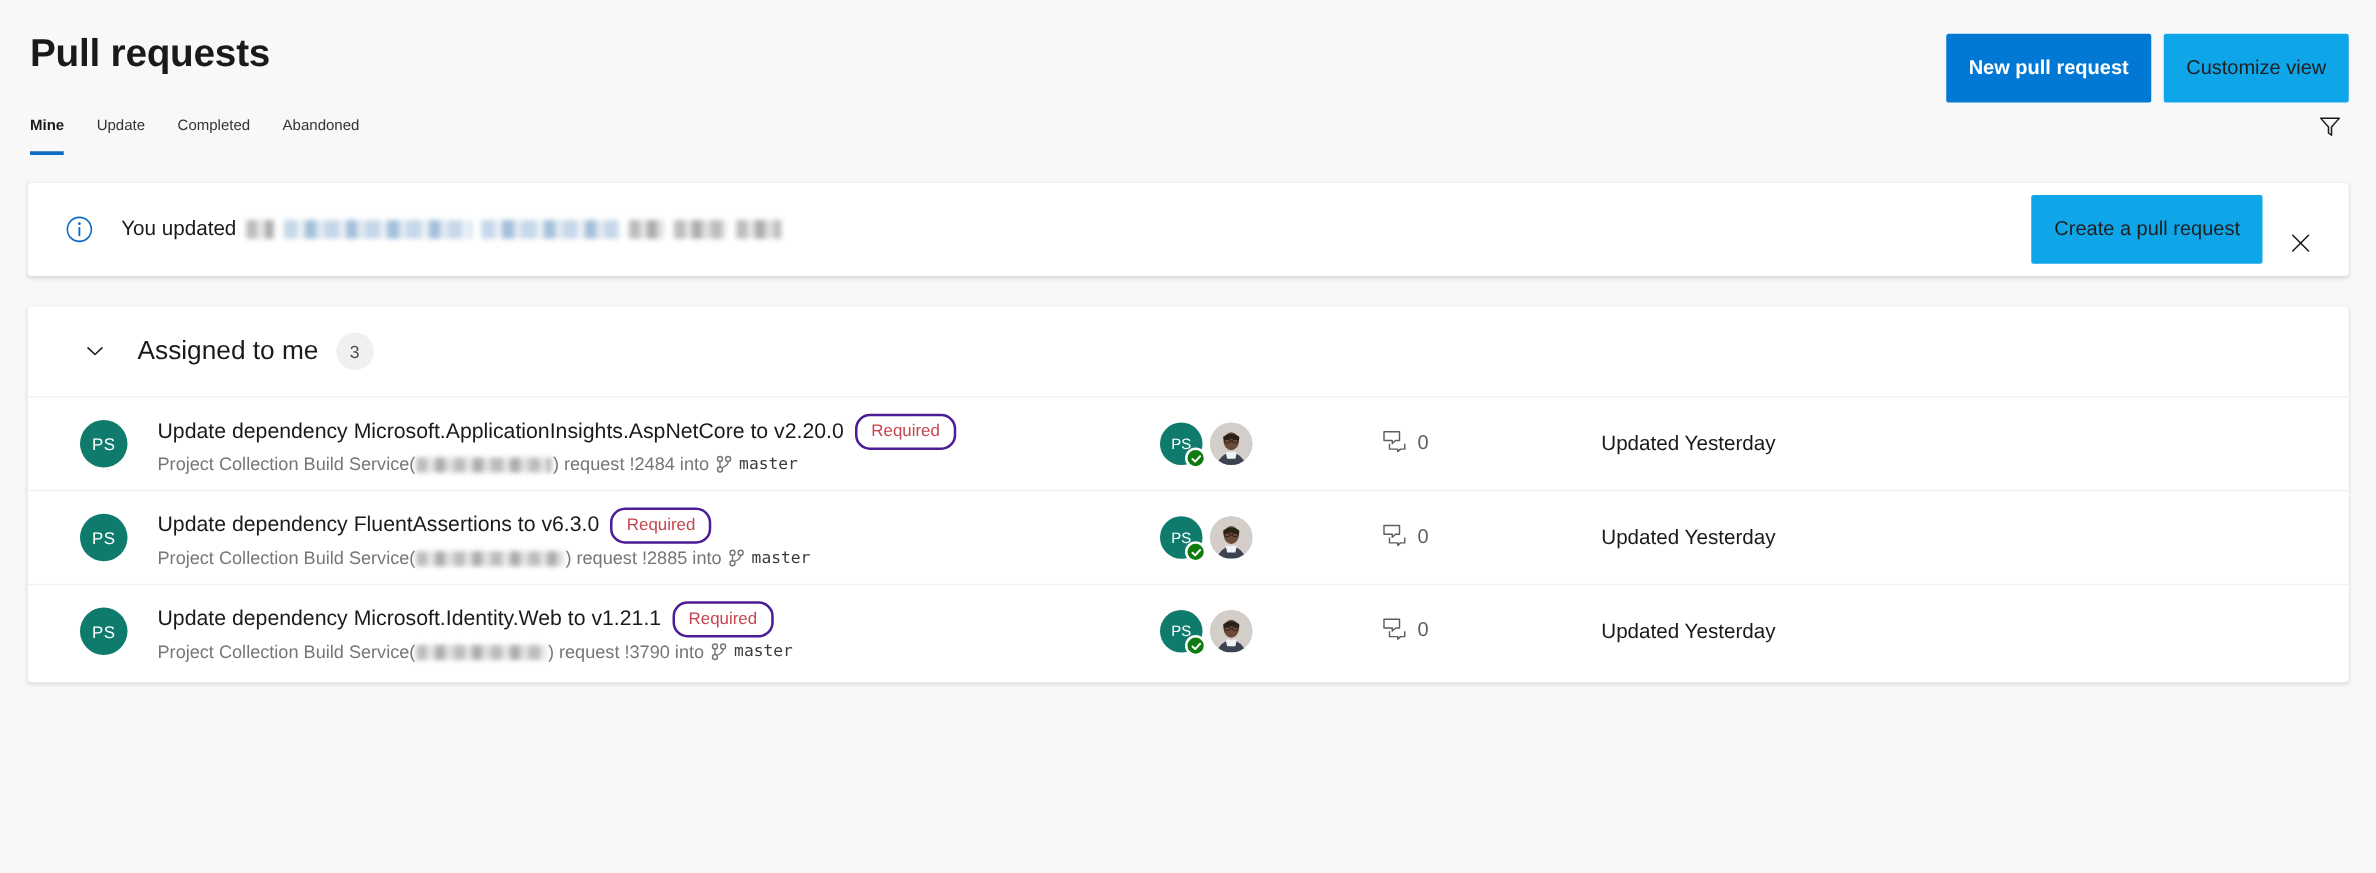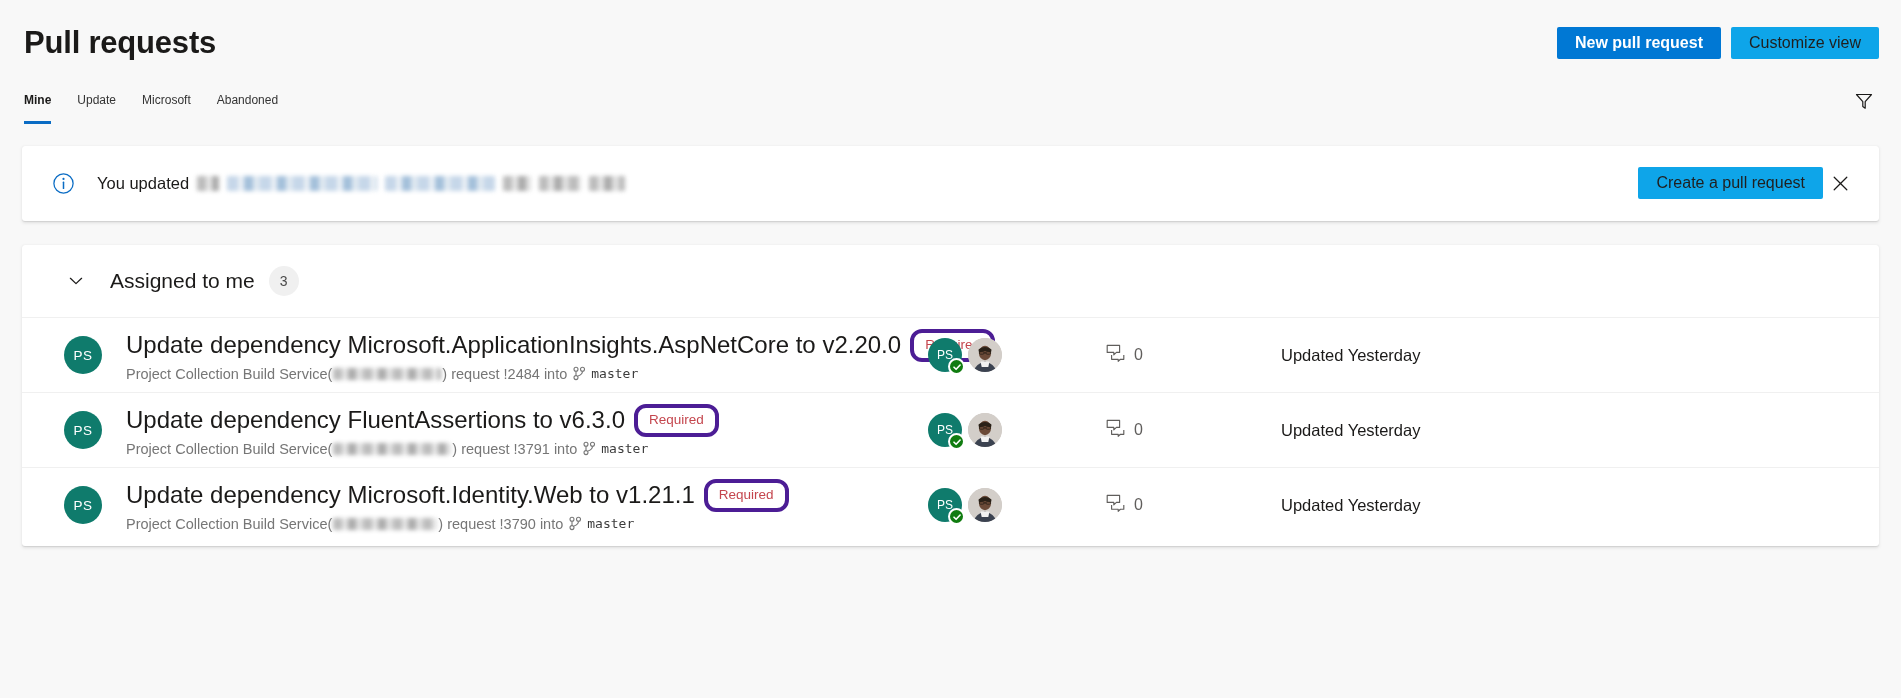--- a/index.html
+++ b/index.html
@@ -26,21 +26,21 @@
   }
   .header-actions {
     position: absolute;
     top: 27px;
     right: 22px;
     display: flex;
     gap: 10px;
     align-items: center;
   }
   .btn {
-    height: 32px;
+    height: 55px;
     padding: 0 18px;
     border: none;
     border-radius: 2px;
     font-family: "Liberation Sans", sans-serif;
     font-size: 16px;
     font-weight: 600;
     cursor: pointer;
     white-space: nowrap;
     display: inline-flex;
     align-items: center;
@@ -125,22 +125,22 @@
     background:
       repeating-linear-gradient(90deg,
         #b9b9b9 0px, #b9b9b9 9px,
         #e4e4e4 9px, #e4e4e4 15px,
         #a8a8a8 15px, #a8a8a8 23px,
         #dedede 23px, #dedede 30px);
   }
   .banner-right {
     margin-left: auto;
     display: flex;
-    align-items: flex-start;
-    gap: 0;
+    align-items: flex-end;
+    gap: 13px;
   }
   .close-btn {
     width: 34px; height: 34px;
     display:flex; align-items:center; justify-content:center;
     cursor: pointer;
     background: transparent; border: none;
   }
 
   
   .list-card { margin-top: 24px; padding-bottom: 4px; }
@@ -180,27 +180,27 @@
     border-radius: 50%;
     background: #0f7b6c;
     color: #ffffff;
     font-size: 13.5px;
     letter-spacing: 0.4px;
     display: flex; align-items: center; justify-content: center;
   }
   .pr-main { margin-left: 24px; min-width: 0; flex: 0 0 auto; width: 790px; }
   .pr-title-line { display: flex; align-items: center; gap: 9px; }
   .pr-title {
-    font-size: 24px;
+    font-size: 17px;
     color: #1b1a19;
     line-height: 24px;
     white-space: nowrap;
   }
   .badge-required {
-    border: 4px solid #4c1d95;
+    border: 2px solid #4c1d95;
     color: #c4454d;
     border-radius: 12px;
     font-size: 13.5px;
     line-height: 14px;
     padding: 5px 11px 6px;
     white-space: nowrap;
   }
   .pr-sub {
     margin-top: 4px;
     font-size: 14.5px;
@@ -265,21 +265,21 @@
   <div class="page-title">Pull requests</div>
   <div class="header-actions">
     <button class="btn btn-primary">New pull request</button>
     <button class="btn btn-secondary">Customize view</button>
   </div>
 </div>
 
 <div class="tabs-row">
   <div class="tab selected">Mine</div>
   <div class="tab">Update</div>
-  <div class="tab">Microsoft</div>
+  <div class="tab">Completed</div>
   <div class="tab">Abandoned</div>
   <div class="filter-icon-wrap">
     <svg width="22" height="22" viewBox="0 0 22 22" aria-hidden="true">
       <path d="M3.5 4.5 L18.5 4.5 L12.2 11.6 L12.2 18.2 L9.8 16.4 L9.8 11.6 Z" fill="none" stroke="#1b1a19" stroke-width="1.2" stroke-linejoin="round"></path>
     </svg>
   </div>
 </div>
 
 <div class="card banner-card">
   <span class="info-icon">
@@ -381,21 +381,21 @@
     <div class="avatar">PS</div>
     <div class="pr-main">
       <div class="pr-title-line">
         <span class="pr-title">Update dependency FluentAssertions to v6.3.0</span>
         <span class="badge-required">Required</span>
       </div>
       <div class="pr-sub">
         <span>Project Collection Build Service</span>
         <span>(</span>
         <span class="redacted gray" style="width:118px;height:12px;margin:0 1px"></span>
-        <span>) request !3791 into</span>
+        <span>) request !2885 into</span>
         <span class="branch-icon">
           <svg width="14" height="15" viewBox="0 0 14 15" aria-hidden="true">
             <circle cx="4" cy="3.2" r="2" fill="none" stroke="#767676" stroke-width="1.1"></circle>
             <circle cx="10.5" cy="3.2" r="2" fill="none" stroke="#767676" stroke-width="1.1"></circle>
             <circle cx="4" cy="11.6" r="2" fill="none" stroke="#767676" stroke-width="1.1"></circle>
             <path d="M4 5.2 L4 9.6 M10.5 5.2 Q10.5 8.4 6.1 9.9" fill="none" stroke="#767676" stroke-width="1.1"></path>
           </svg>
         </span>
         <span class="mono">master</span>
       </div>

